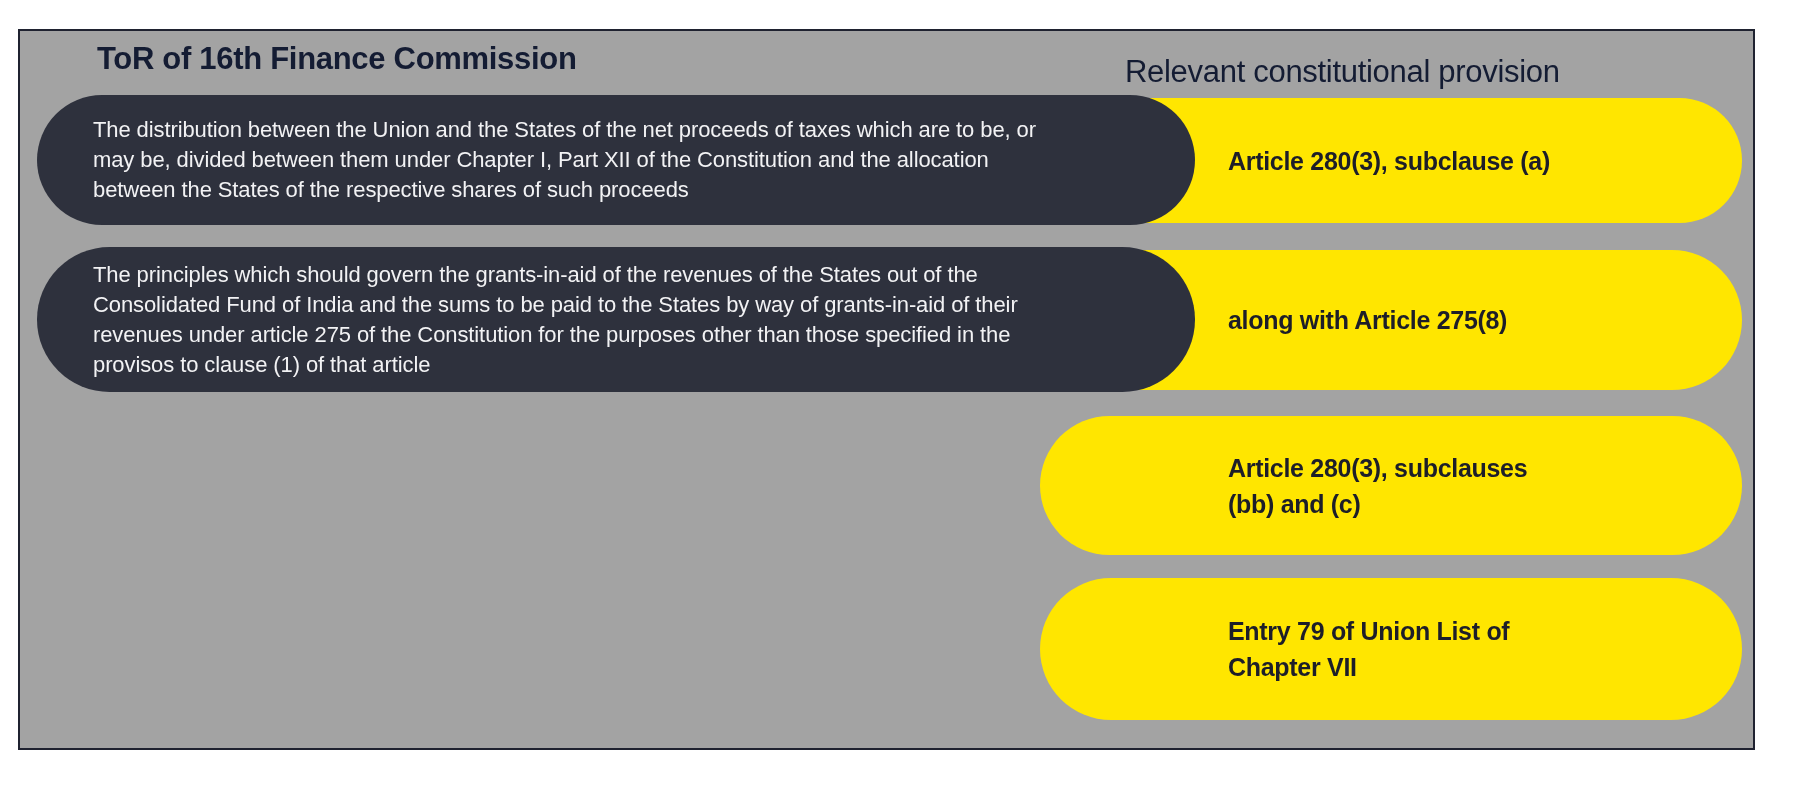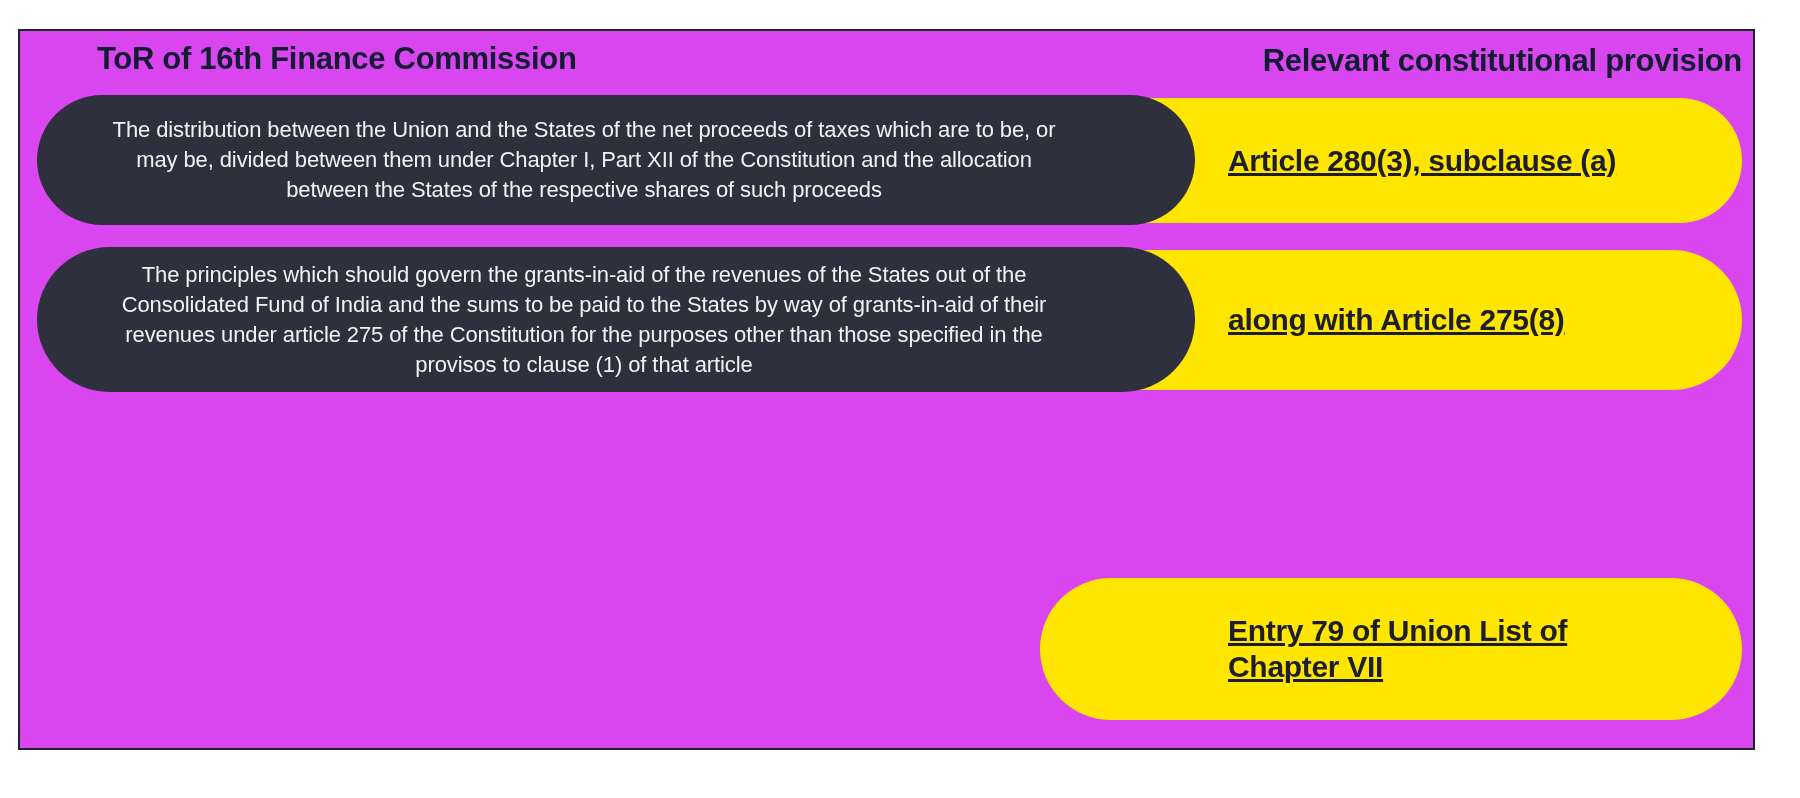--- a/index.html
+++ b/index.html
@@ -15,41 +15,41 @@
     background: #ffffff;
     overflow: hidden;
   }
   .frame {
     position: absolute;
     left: 18px;
     top: 29px;
     width: 1737px;
     height: 721px;
     border: 2px solid #1f2230;
-    background: #d946ef;
+    background: #a3a3a3;
     box-sizing: border-box;
   }
   .hdr-left {
     position: absolute;
     left: 77px;
     top: 10px;
     font-size: 31px;
     font-weight: 800;
     letter-spacing: -0.3px;
     color: #141c33;
     white-space: nowrap;
   }
   .hdr-right {
     position: absolute;
     left: 1105px;
-    top: 12px;
+    top: 23px;
     width: 617px;
-    text-align: right;
+    text-align: left;
     font-size: 31px;
-    font-weight: 700;
+    font-weight: 400;
     letter-spacing: -0.3px;
     color: #141c33;
     white-space: nowrap;
   }
   .row { position: absolute; left: 0; width: 100%; }
   .row-1 { top: 64px;  height: 130px; }
   .row-2 { top: 216px; height: 145px; }
   .row-3 { top: 382px; height: 144px; }
   .row-4 { top: 544px; height: 147px; }
 
@@ -79,30 +79,28 @@
     z-index: 2;
     display: flex;
     align-items: center;
   }
   .tor-text {
     padding: 0 120px 0 56px;
     font-size: 22px;
     line-height: 30px;
     letter-spacing: -0.1px;
     color: #f2f2f4;
-    text-align: center;
   }
   .prov-line {
-    font-size: 30px;
+    font-size: 25px;
     line-height: 36px;
     font-weight: 800;
     letter-spacing: -0.3px;
     color: #1d1e29;
     white-space: nowrap;
-    text-decoration: underline;
   }
 </style>
 </head>
 <body>
 
 <div class="canvas">
   <div class="frame">
 
     <div class="hdr-left">ToR of 16th Finance Commission</div>
 
@@ -120,20 +118,24 @@
     <div class="row row-2">
       <div class="provision-pill">
         <div class="prov-line">along with Article 275(8)</div>
       </div>
       <div class="tor-pill">
         <div class="tor-text">The principles which should govern the grants-in-aid of the revenues of the States out of the Consolidated Fund of India and the sums to be paid to the States by way of grants-in-aid of their revenues under article 275 of the Constitution for the purposes other than those specified in the provisos to clause (1) of that article</div>
       </div>
     </div>
 
     <div class="row row-3">
+      <div class="provision-pill">
+        <div class="prov-line">Article 280(3), subclauses</div>
+        <div class="prov-line">(bb) and (c)</div>
+      </div>
     </div>
 
     <div class="row row-4">
       <div class="provision-pill">
         <div class="prov-line">Entry 79 of Union List of</div>
         <div class="prov-line">Chapter VII</div>
       </div>
     </div>
 
   </div>

